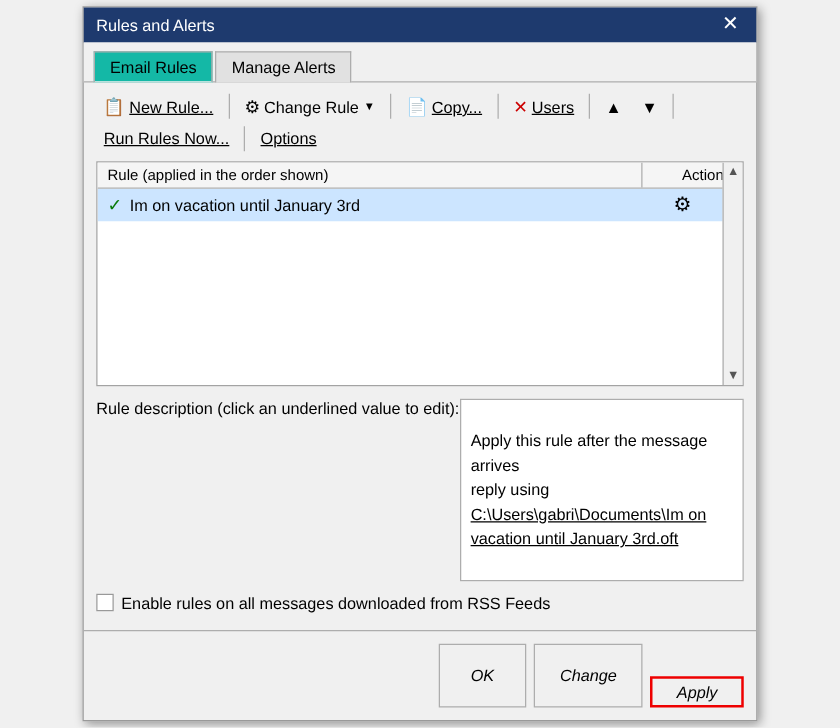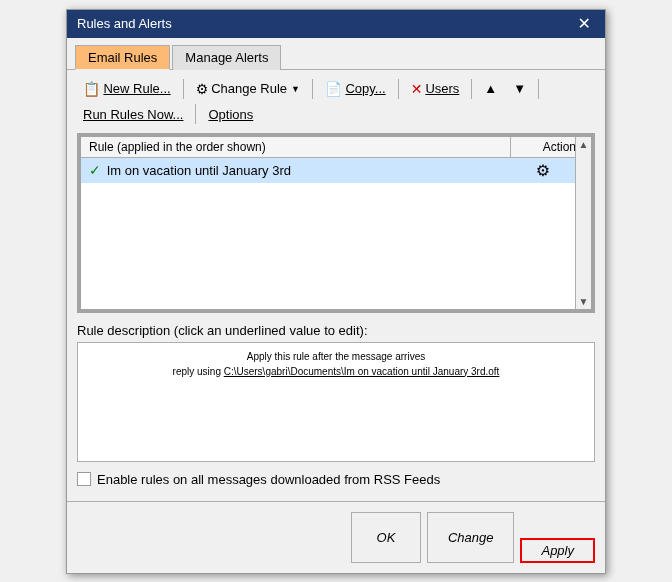--- a/index.html
+++ b/index.html
@@ -55,21 +55,21 @@
       border: 1px solid #adadad;
       border-bottom: none;
       background: #e1e1e1;
       cursor: pointer;
       font-size: 13px;
       margin-right: 2px;
       position: relative;
       top: 1px;
     }
     .tab.active {
-      background: #fdba74;
+      background: #14b8a6;
       border-bottom: 1px solid #f0f0f0;
       z-index: 1;
       font-weight: 400;
     }
     .content {
       padding: 8px 10px;
       flex: 1;
       display: flex;
       flex-direction: column;
     }
@@ -97,21 +97,21 @@
       background: #adadad;
       margin: 0 2px;
     }
     .toolbar-icon {
       font-size: 14px;
     }
     .underline-label {
       text-decoration: underline;
     }
     .rules-table-container {
-      border: 4px solid #a3a3a3;
+      border: 1px solid #a3a3a3;
       background: #fff;
       flex: 0 0 180px;
       overflow: hidden;
       display: flex;
       flex-direction: column;
       position: relative;
     }
     .rules-table-header {
       display: flex;
       background: #f5f5f5;
@@ -174,35 +174,33 @@
     .scrollbar-arrow {
       font-size: 10px;
       padding: 2px;
       color: #555;
       cursor: pointer;
     }
     .description-section {
       margin-top: 10px;
       flex: 1;
       display: flex;
-      flex-direction: column;
     }
     .description-label {
       font-size: 13px;
       margin-bottom: 4px;
     }
     .description-box {
       border: 1px solid #adadad;
       background: #fff;
       flex: 1;
-      padding: 6px 8px;
-      font-size: 10px;
+      padding: 23px 8px;
+      font-size: 13px;
       min-height: 120px;
       line-height: 1.5;
-      text-align: center;
     }
     .description-link {
       color: #000000;
       text-decoration: underline;
       cursor: pointer;
     }
     .rss-section {
       display: flex;
       align-items: center;
       gap: 6px;

